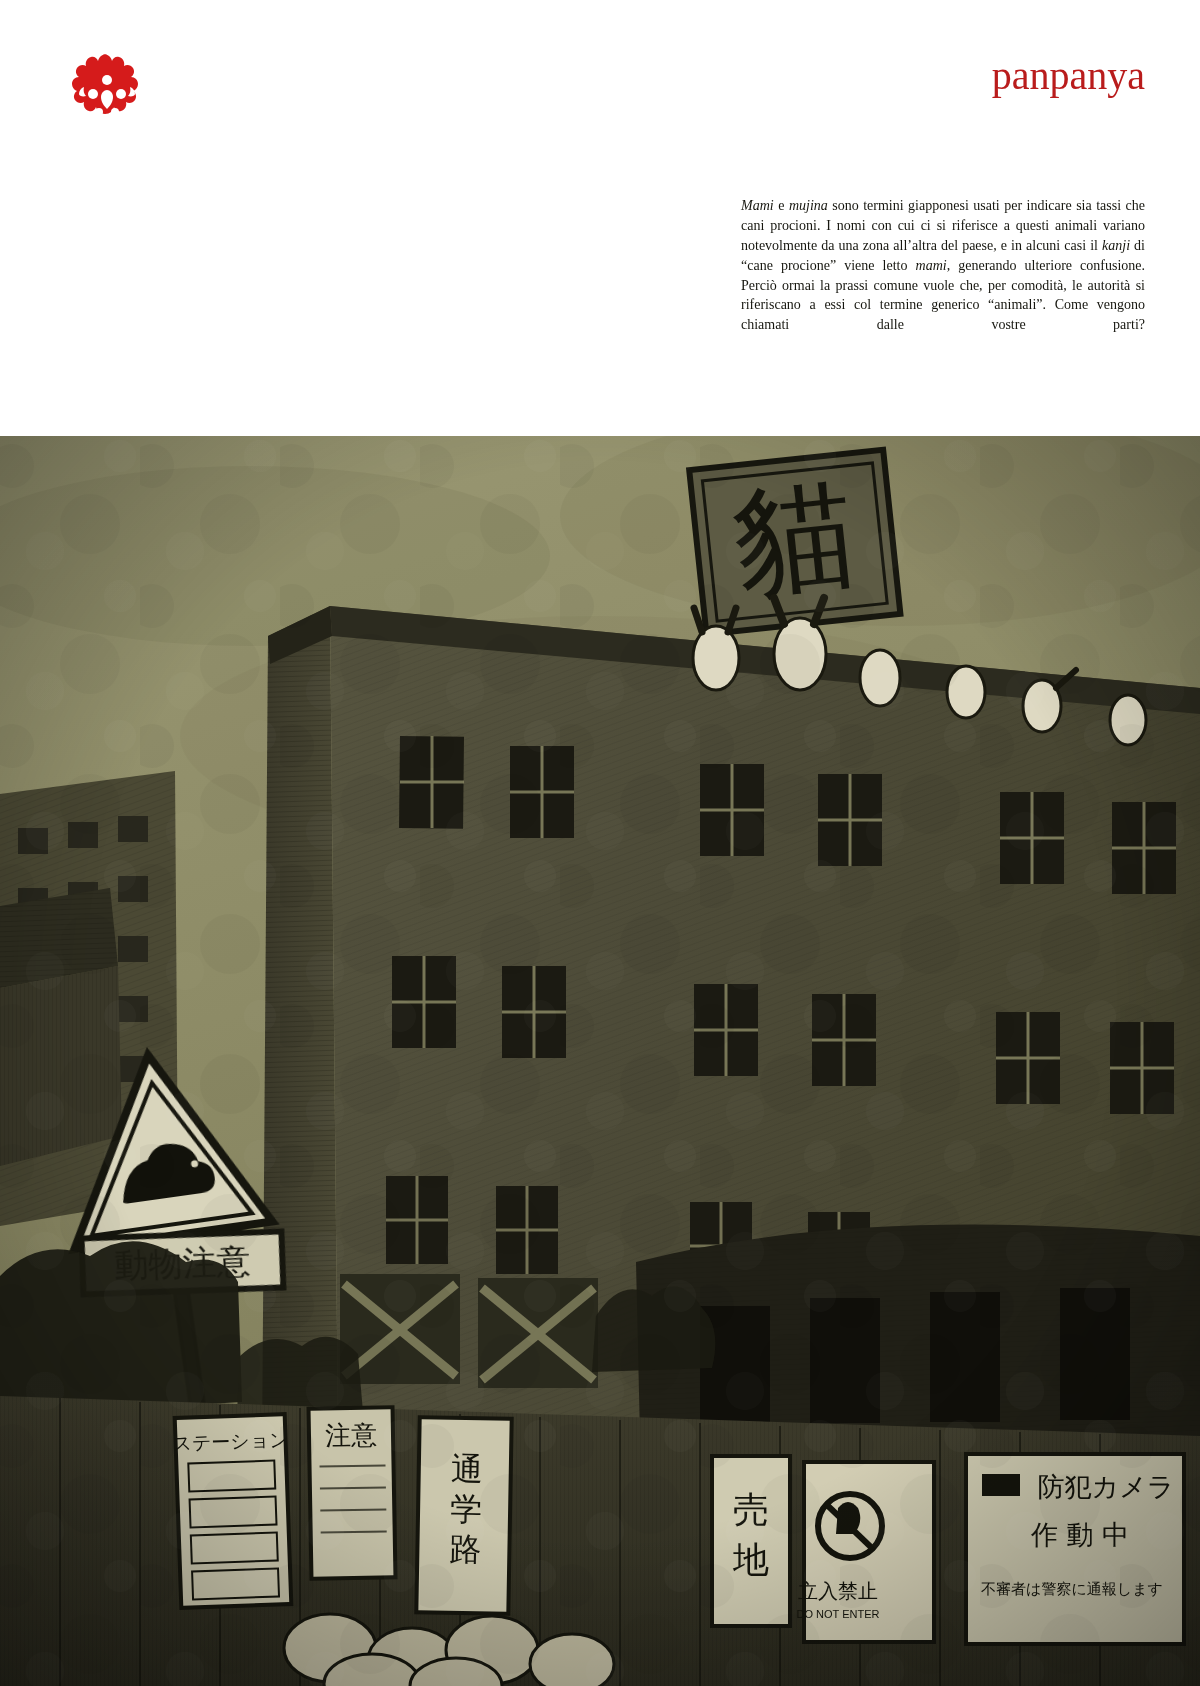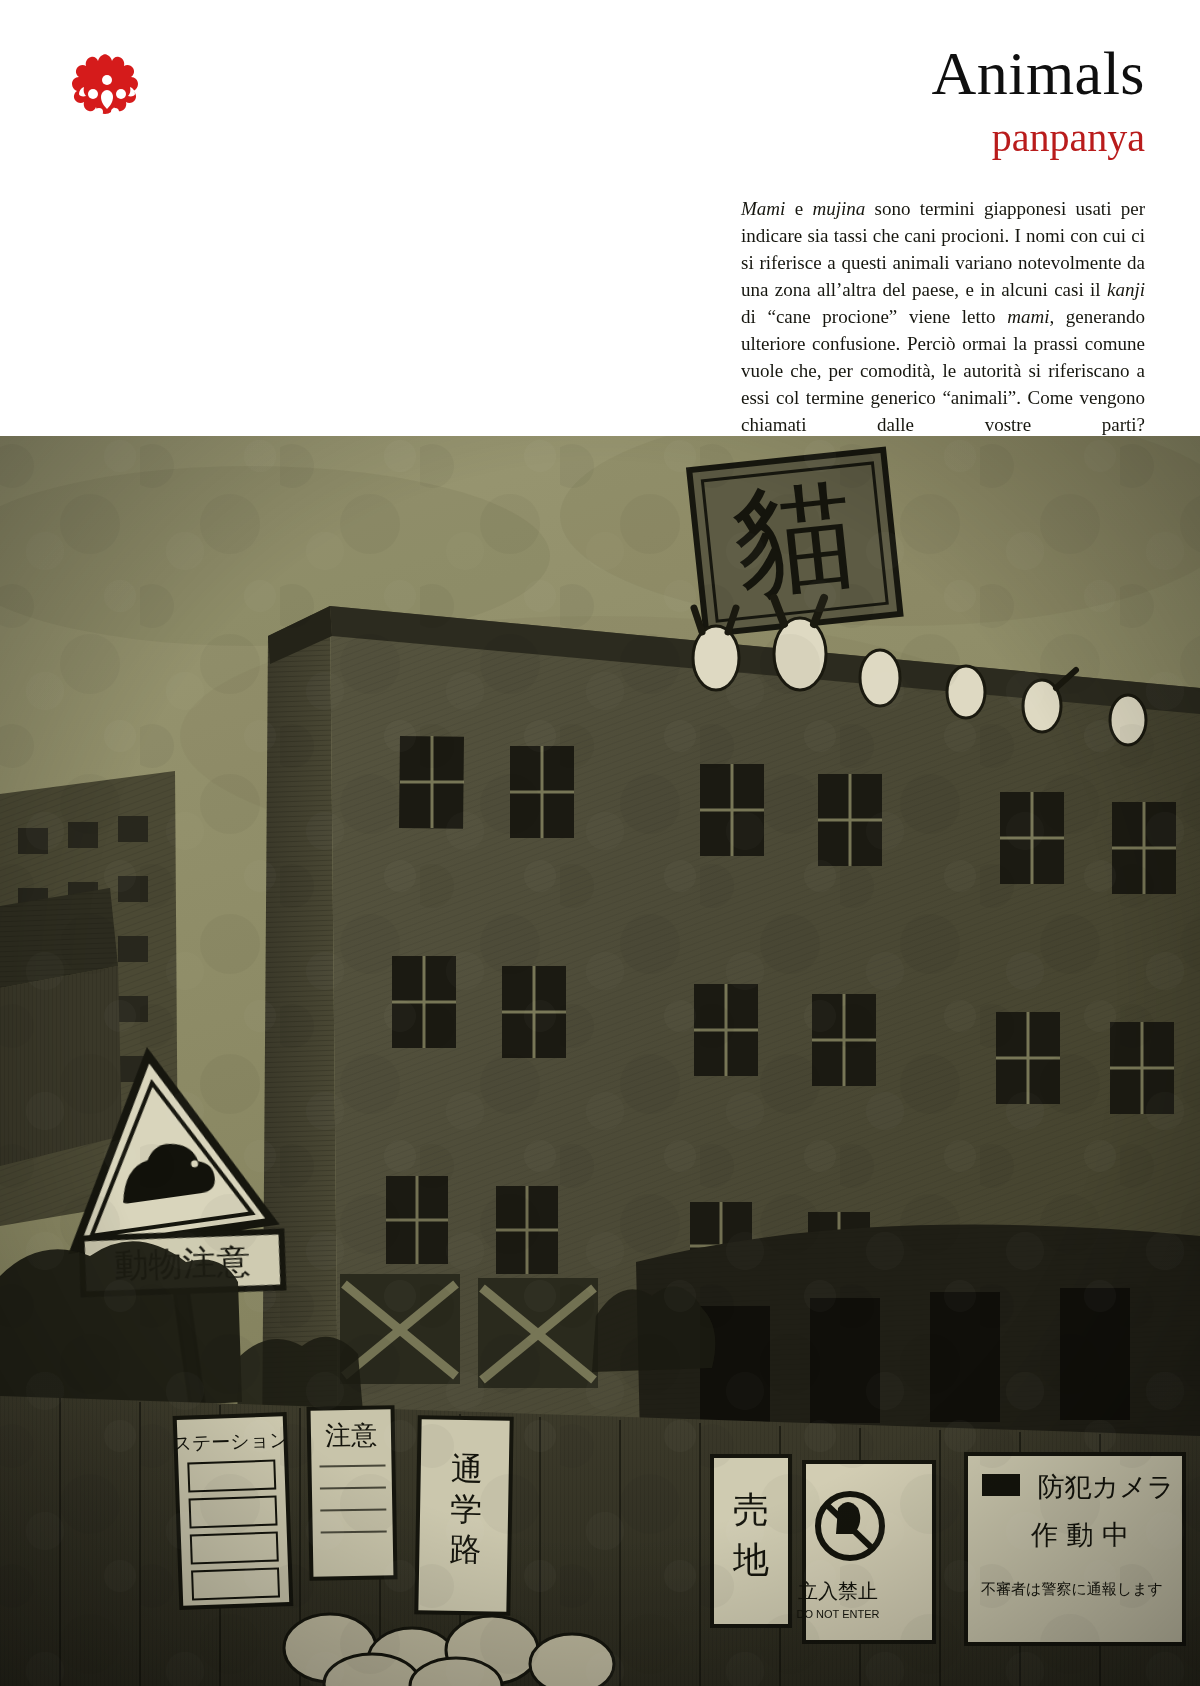--- a/index.html
+++ b/index.html
@@ -60,21 +60,21 @@
   }
 
   .blurb {
     position: absolute;
     right: 55px;
     top: 196px;
     width: 404px;
     text-align: justify;
     text-align-last: justify;
     font-family: "Liberation Serif", serif;
-    font-size: 19px;
+    font-size: 14px;
     line-height: 1.42;
     color: #16160f;
     white-space: pre-wrap;
   }
   .blurb em { font-style: italic; }
 
   
   .artwork {
     position: absolute;
     left: 0;
@@ -104,21 +104,20 @@
         <circle cx="40" cy="62" r="4"></circle>
         <circle cx="56" cy="62" r="4"></circle>
         <path d="M48 40c-3 0-6 3-6 7 0 5 3 9 6 12 3-3 6-7 6-12 0-4-3-7-6-7z"></path>
         <path d="M20 44c0-3 2-6 5-7-1 4 0 7 2 9-3 1-7 0-7-2z"></path>
         <path d="M76 44c0-3-2-6-5-7 1 4 0 7-2 9 3 1 7 0 7-2z"></path>
       </g>
     </svg>
   </div>
 
   <div class="title-block">
-    <h1 class="book-title">Animals</h1>
     <div class="book-author">panpanya</div>
   </div>
 
   <div class="blurb"><em>Mami</em> e <em>mujina</em> sono termini giapponesi usati per indicare sia tassi che cani procioni. I nomi con cui ci si riferisce a questi animali variano notevolmente da una zona all’altra del paese, e in alcuni casi il <em>kanji</em> di “cane procione” viene letto <em>mami</em>, generando ulteriore confusione. Perciò ormai la prassi comune vuole che, per comodità, le autorità si riferiscano a essi col termine generico “animali”. Come vengono chiamati dalle vostre parti?</div>
 </div>
 
 <div class="artwork">
   <svg class="art-svg" viewBox="0 0 1200 1250" preserveAspectRatio="none" aria-hidden="true">
     <defs>
       <linearGradient id="skyGrad" x1="0" y1="0" x2="0.3" y2="1">

